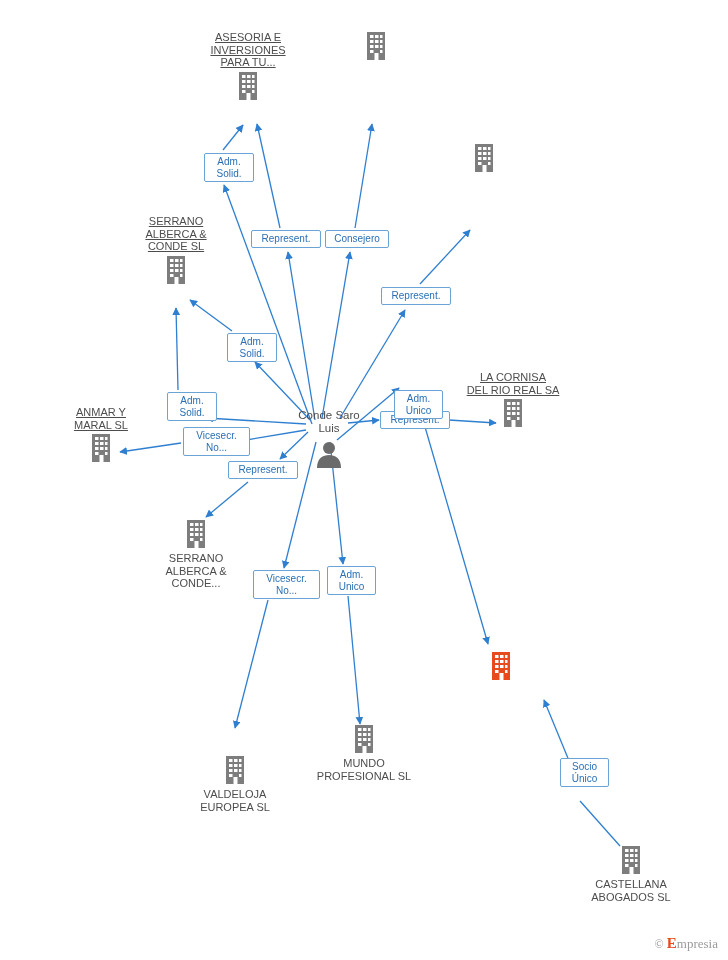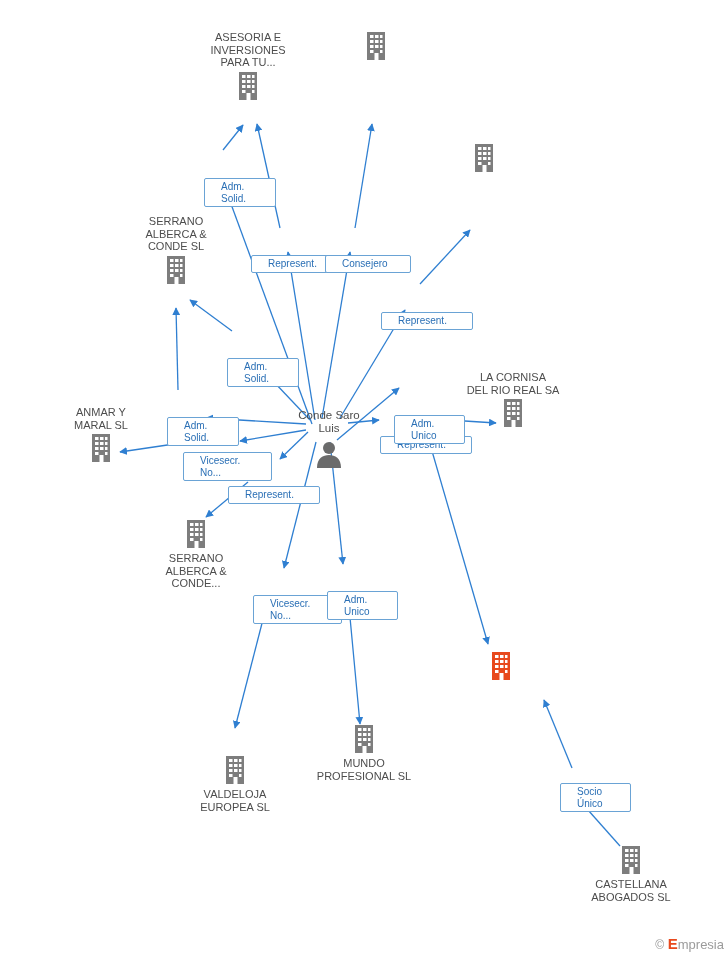--- a/index.html
+++ b/index.html
@@ -33,50 +33,51 @@
   }
   .node .label {
     display: block;
     white-space: pre-line;
   }
   .node.highlight .label {
     color: #e8491d;
   }
   .node .label.above {
     margin-bottom: 2px;
+    text-decoration: underline;
   }
   .node .label.below {
     margin-top: 3px;
   }
   .person {
     position: absolute;
     text-align: center;
     color: #4d4d4d;
     font-size: 11.5px;
     line-height: 13px;
   }
   .edge-label {
     position: absolute;
     border: 1px solid #6aa3d5;
     background: #ffffff;
     color: #2a6fb5;
     font-size: 10px;
     line-height: 11.5px;
-    padding: 2px 16px;
+    text-align: center;
+    padding: 2px 5px;
     border-radius: 2px;
     white-space: pre-line;
-    margin-top: 25px;
   }
   .watermark {
     position: absolute;
-    right: 4px;
+    right: 10px;
     bottom: 8px;
     font-size: 13px;
     color: #9b9b9b;
-    font-family: Liberation Sans, sans-serif;
+    font-family: Liberation Serif, serif;
   }
   .watermark .e {
     color: #e8491d;
     font-weight: bold;
     font-size: 15px;
   }
   .watermark .c {
     font-size: 12px;
     color: #9b9b9b;
   }

